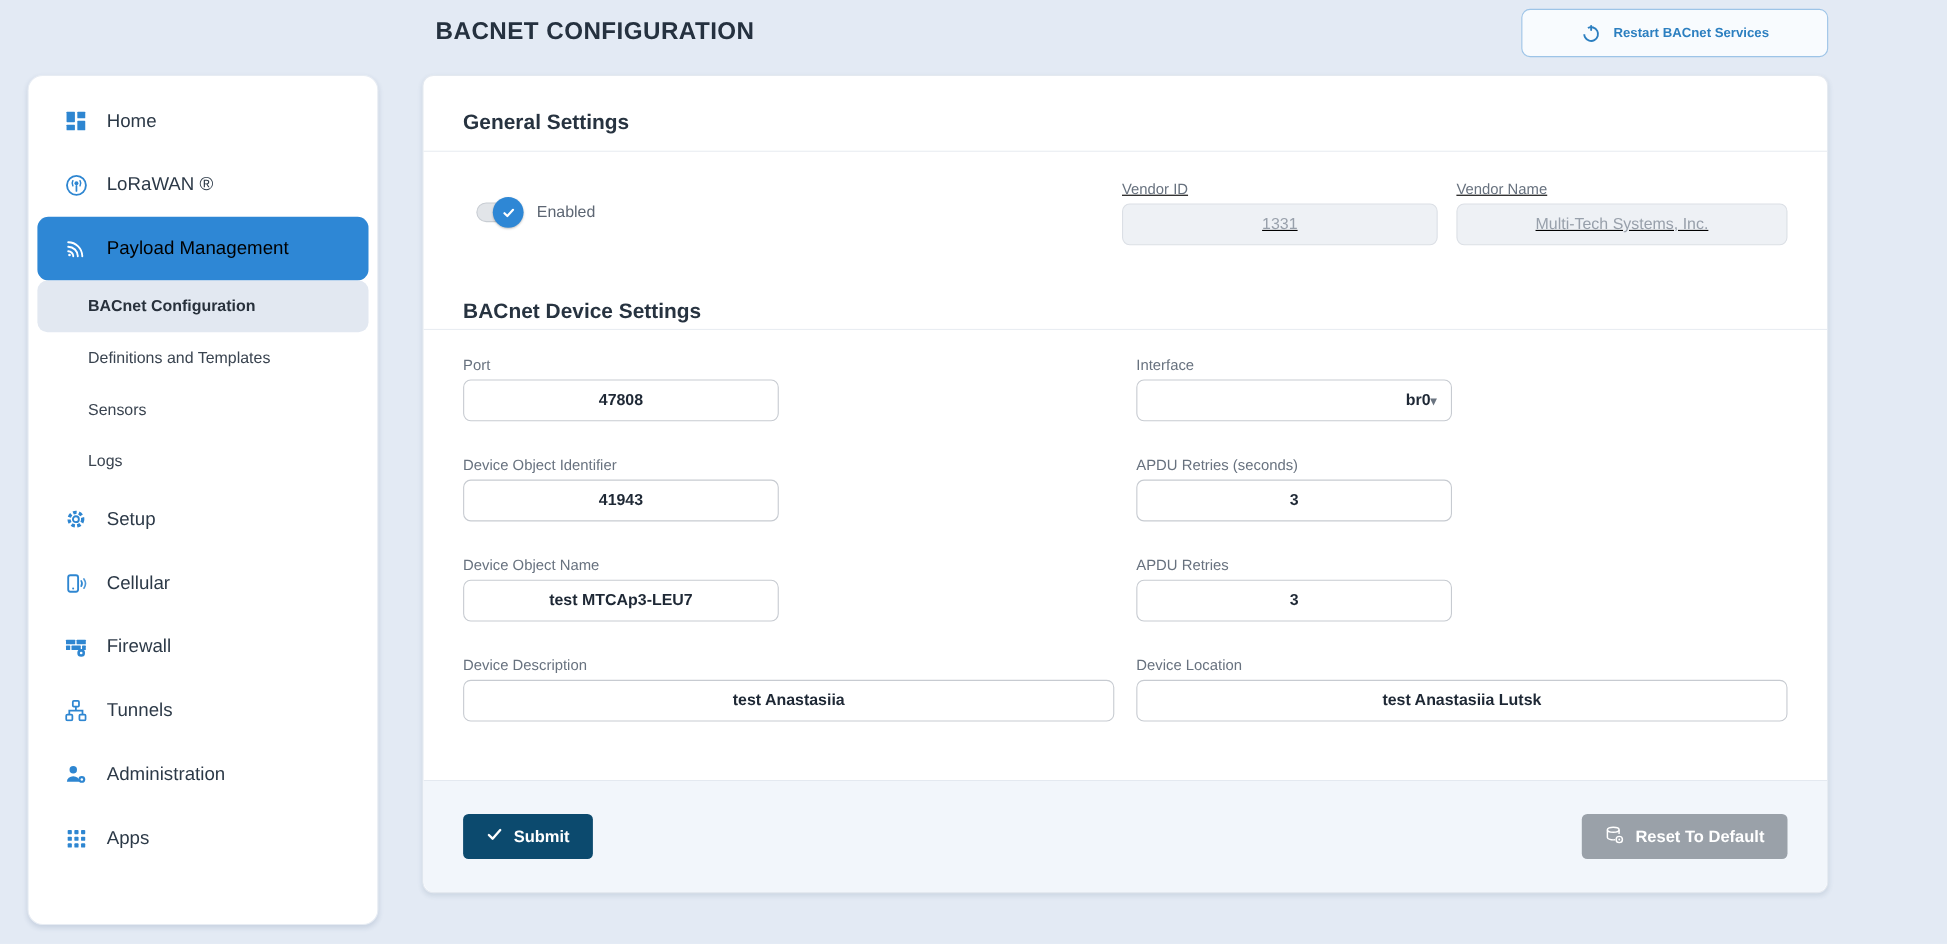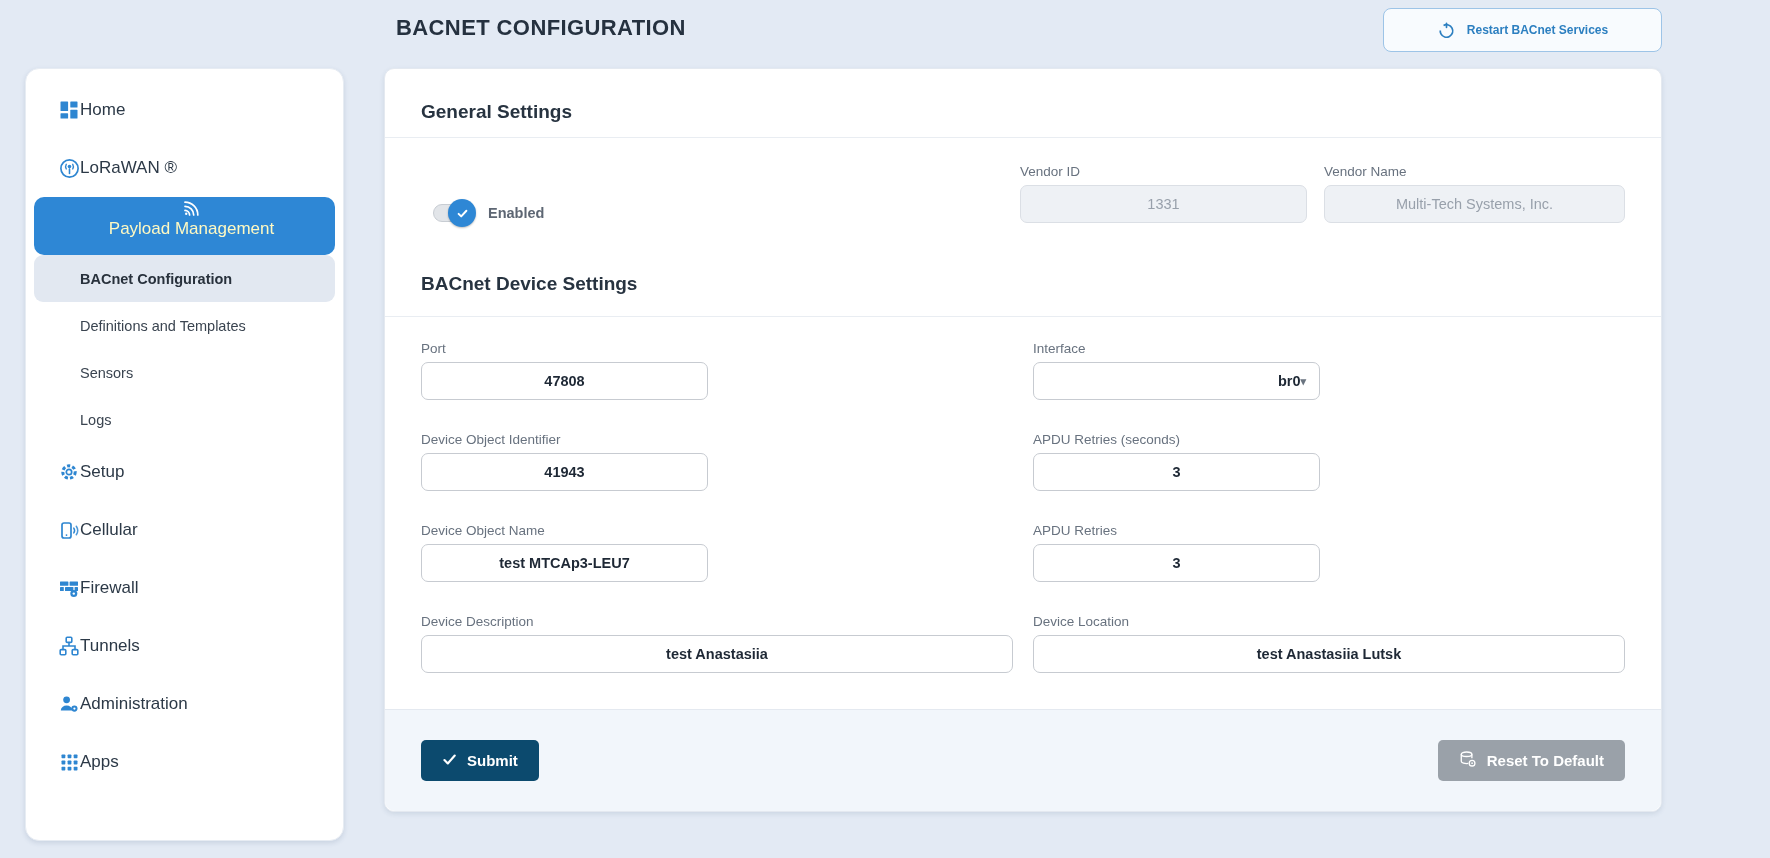--- a/index.html
+++ b/index.html
@@ -13,48 +13,48 @@
   .restart-btn { position:absolute; left:1383px; top:8px; width:279px; height:44px;
     display:flex; align-items:center; justify-content:center; gap:11px;
     background:#f8fbfe; border:1px solid #9dc4e7; border-radius:8px;
     color:#2c7fc0; font-size:12px; font-weight:700; cursor:pointer; }
   .restart-btn svg { display:block; }
 
   
   .sidebar { position:absolute; left:25px; top:68px; width:319px; height:773px;
     background:#fff; border:1px solid #e7ecf3; border-radius:14px;
     box-shadow:0 2px 5px rgba(45,70,110,.14); padding:12px 8px; display:flex; flex-direction:column; }
-  .side-item { height:58px; display:flex; align-items:center; padding:0 10px 0 24px;
+  .side-item { height:58px; display:flex; align-items:center; gap:17px; padding:0 10px 0 24px;
     font-size:17px; color:#2c3947; border-radius:10px; cursor:pointer; white-space:nowrap; }
   .side-item .ico { width:22px; height:22px; color:#2e86d1; display:flex; align-items:center; justify-content:center; flex:none; }
-  .side-item.active { background:#2e87d5; color:#fef9c3;flex-direction:column; }
+  .side-item.active { background:#2e87d5; color:#000000; }
   .side-item.active .ico { color:#fff; }
   .sub-item { height:47px; display:flex; align-items:center; padding-left:46px;
     font-size:14.5px; color:#3a4450; border-radius:9px; cursor:pointer; }
   .sub-item.active { background:#e2e8f1; color:#28313c; font-weight:700; }
   .ico svg { display:block; }
 
   
   .main { position:absolute; left:384px; top:68px; width:1278px; height:744px;
     background:#fff; border:1px solid #e4e9f0; border-radius:10px;
     box-shadow:0 2px 5px rgba(45,70,110,.12); display:flex; flex-direction:column; }
   .sec-head { padding:32px 36px 14px; font-size:19px; font-weight:700; color:#273340;
     border-bottom:1px solid #e9edf2; }
-  .sec-head.second { padding-top:20px; padding-bottom:21px; }
+  .sec-head.second { padding-top:20px; padding-bottom:4px; }
 
   .gen-body { display:flex; align-items:flex-start; padding:26px 36px 30px; }
-  .toggle-wrap { display:flex; align-items:center; gap:15px; margin-left:12px; margin-top:40px; cursor:pointer;font-weight:bold; }
+  .toggle-wrap { display:flex; align-items:center; gap:15px; margin-left:12px; margin-top:20px; cursor:pointer; }
   .switch { position:relative; width:40px; height:18px; background:#e2e5e9; border:1px solid #c8cdd3;
     border-radius:10px; flex:none; }
   .knob { position:absolute; right:-4px; top:-6px; width:28px; height:28px; border-radius:50%;
     background:#2e87d5; display:flex; align-items:center; justify-content:center;
     box-shadow:0 1px 2px rgba(0,0,0,.25); }
   .toggle-label { font-size:14.5px; color:#5d6673; }
 
-  .vendor-grid { margin-left:auto; display:grid; grid-template-columns:287px 301px; column-gap:17px; }
+  .vendor-grid { margin-left:auto; display:grid; grid-template-columns:287px 301px; column-gap:17px;text-decoration:underline; }
 
   .field label { display:block; font-size:13.5px; color:#68727f; margin-bottom:6px; }
   .field input { display:block; height:38px; border:1px solid #c7cbd1; border-radius:7px;
     padding:0 13px; font-size:14.5px; font-weight:600; color:#1e2835; background:#fff;
     font-family:"Liberation Sans", sans-serif; width:100%; outline:none;text-align:center; }
   .field input:disabled { background:#eef1f5; border-color:#dbdfe5; color:#98a0ab; font-weight:400; }
 
   .dev-body { padding:24px 36px 10px; display:grid; grid-template-columns:592px 592px;
     column-gap:20px; row-gap:32px; }
   .w-half input, .w-half .select-box { width:287px; }

